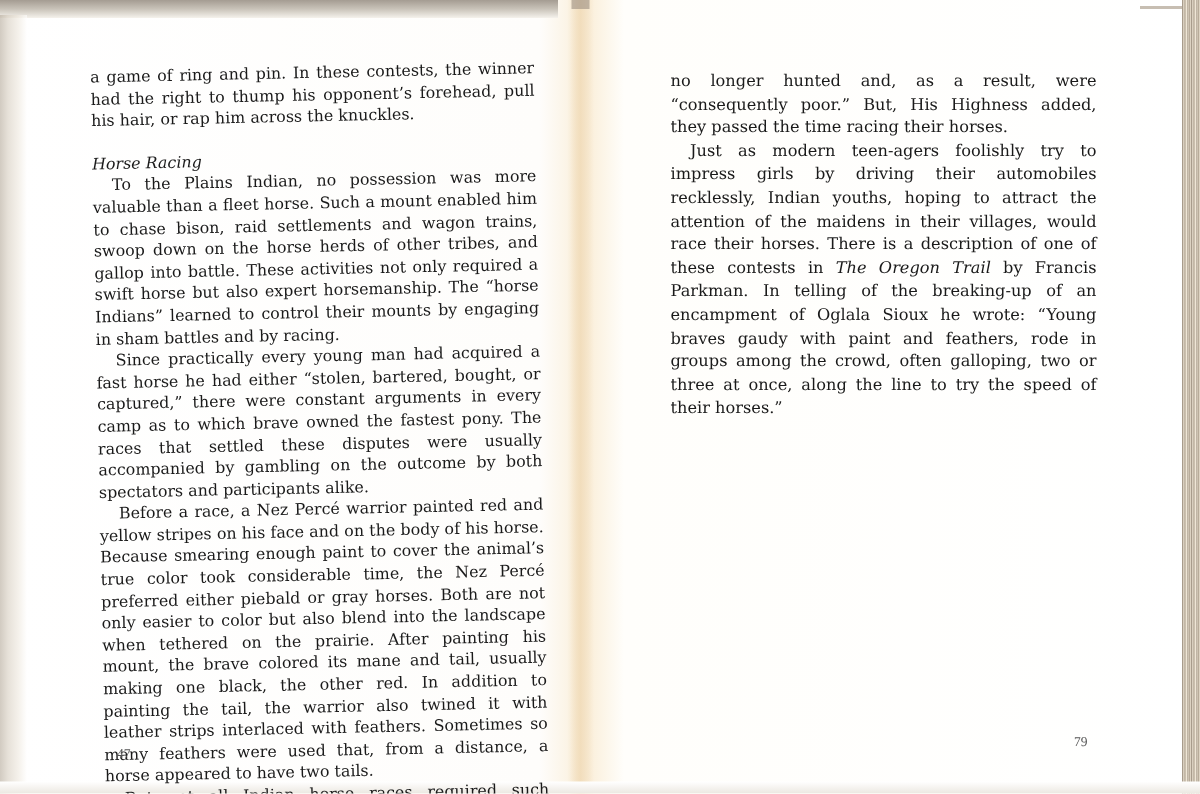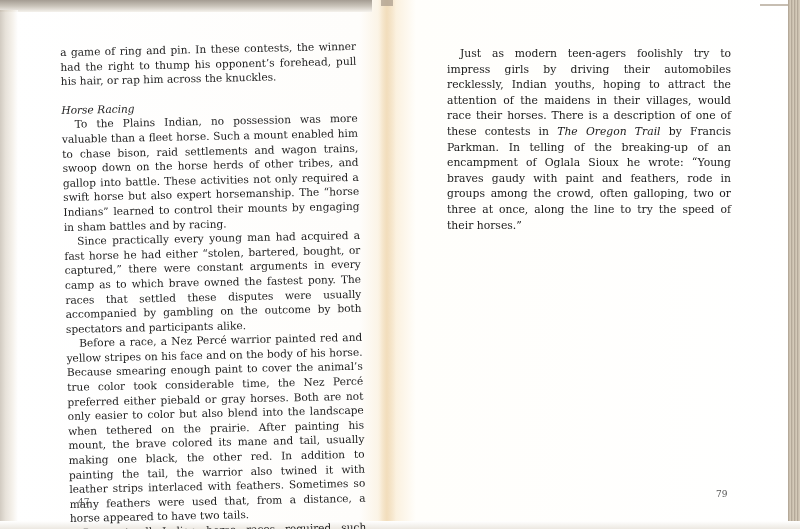--- a/index.html
+++ b/index.html
@@ -58,21 +58,21 @@
       left: 60px; top: 45px; width: 296px;
       transform: rotate(-1.2deg);
       transform-origin: 0 0;
     }
     .right-page {
       left: 447px; top: 46px; width: 284px;
       line-height: 15.6px;
       font-size: 10.8px;
     }
     .folio {
-      position: absolute; font-size: 9px; color: #555;
+      position: absolute; font-size: 9px; color: #555; font-family: Liberation Serif, serif;
     }
     .folio-left { left: 78px; top: 497px; }
     .folio-right { left: 716px; top: 489px; }
     em { }
   </style>
 </head>
 <body>
 
 <div class="spread">
   <div class="top-shadow"></div>
@@ -88,17 +88,18 @@
     <p class="section-heading">Horse Racing</p>
     <p>To the Plains Indian, no possession was more valuable than a fleet horse. Such a mount enabled him to chase bison, raid settlements and wagon trains, swoop down on the horse herds of other tribes, and gallop into battle. These activities not only required a swift horse but also expert horsemanship. The “horse Indians” learned to control their mounts by engaging in sham battles and by racing.</p>
     <p>Since practically every young man had acquired a fast horse he had either “stolen, bartered, bought, or captured,” there were constant arguments in every camp as to which brave owned the fastest pony. The races that settled these disputes were usually accompanied by gambling on the outcome by both spectators and participants alike.</p>
     <p>Before a race, a Nez Percé warrior painted red and yellow stripes on his face and on the body of his horse. Because smearing enough paint to cover the animal’s true color took considerable time, the Nez Percé preferred either piebald or gray horses. Both are not only easier to color but also blend into the landscape when tethered on the prairie. After painting his mount, the brave colored its mane and tail, usually making one black, the other red. In addition to painting the tail, the warrior also twined it with leather strips interlaced with feathers. Sometimes so many feathers were used that, from a distance, a horse appeared to have two tails.</p>
     <p>But not all Indian horse races required such elaborate preparations. Nor did the contestants always bet. Prince Maximilian of Weld reported that the Indians living near Fort Pierre, South Dakota, were so dependent upon white traders that they</p>
   </div>
 
   <div class="folio folio-left">47</div>
 
   <div class="page right-page">
+    <p class="no-indent">no longer hunted and, as a result, were “consequently poor.” But, His Highness added, they passed the time racing their horses.</p>
     <p><span>Just as modern teen-agers foolishly try to impress girls by driving their automobiles recklessly, Indian youths, hoping to attract the attention of the maidens in their villages, would race their horses. There is a description of one of these contests in </span><em>The Oregon Trail</em><span> by Francis Parkman. In telling of the breaking-up of an encampment of Oglala Sioux he wrote: “Young braves gaudy with paint and feathers, rode in groups among the crowd, often galloping, two or three at once, along the line to try the speed of their horses.”</span></p>
   </div>
 
   <div class="folio folio-right">79</div>
 </div>
 
 </body></html>

